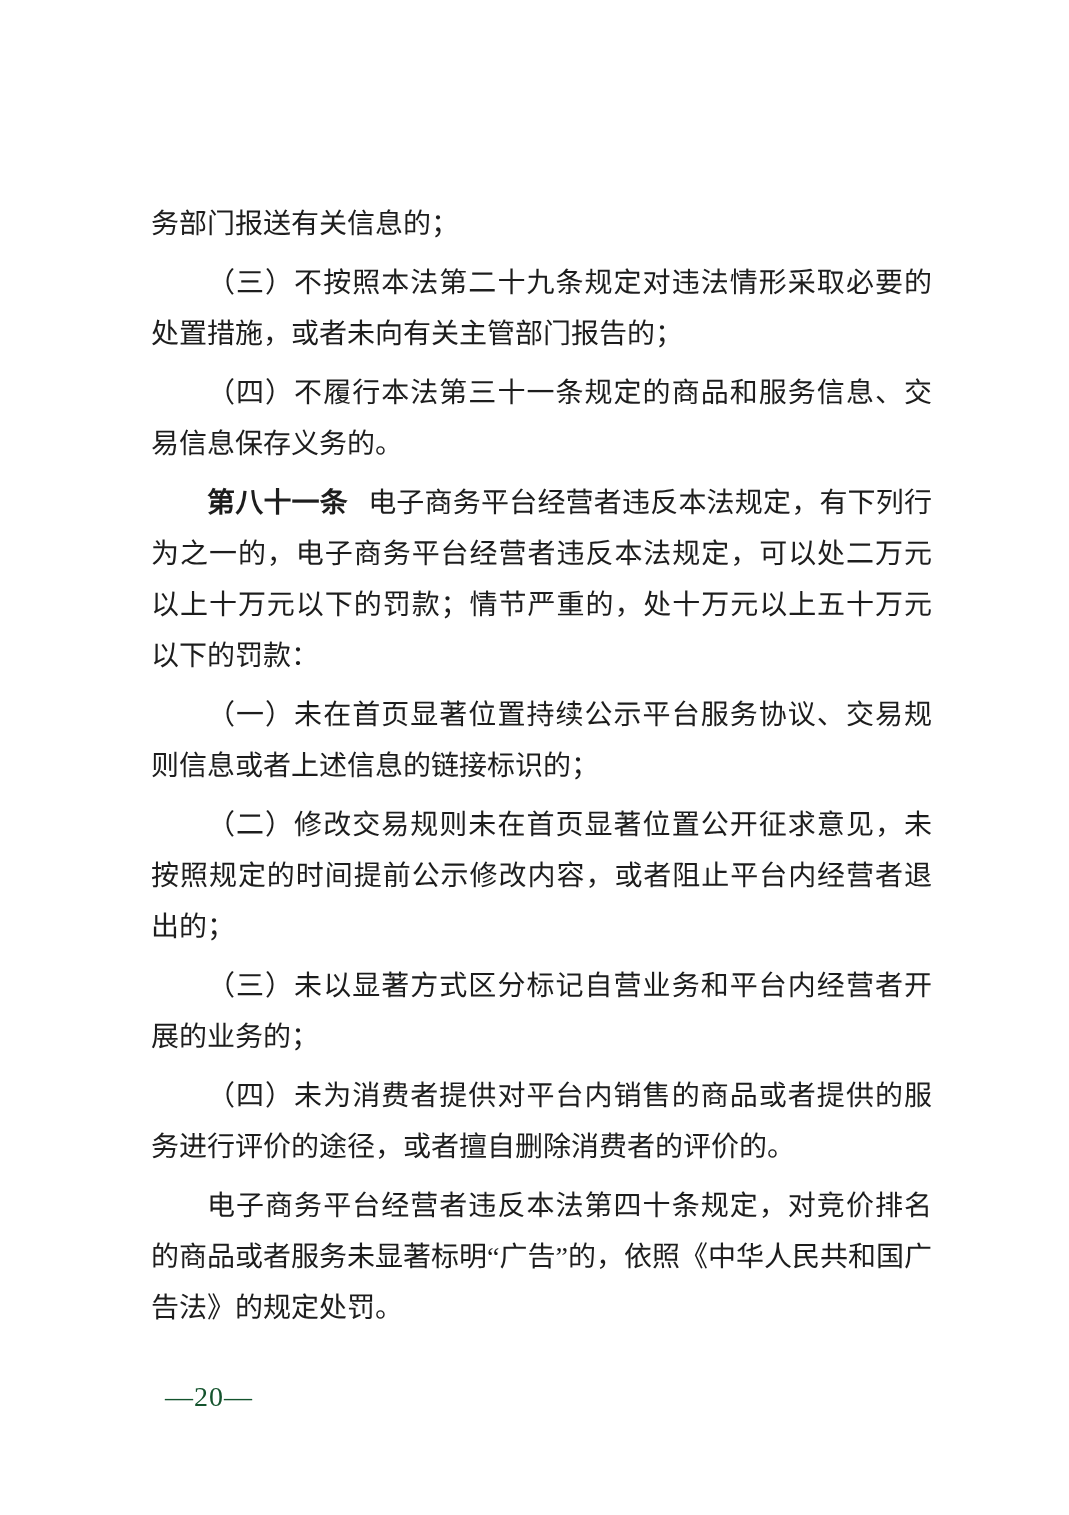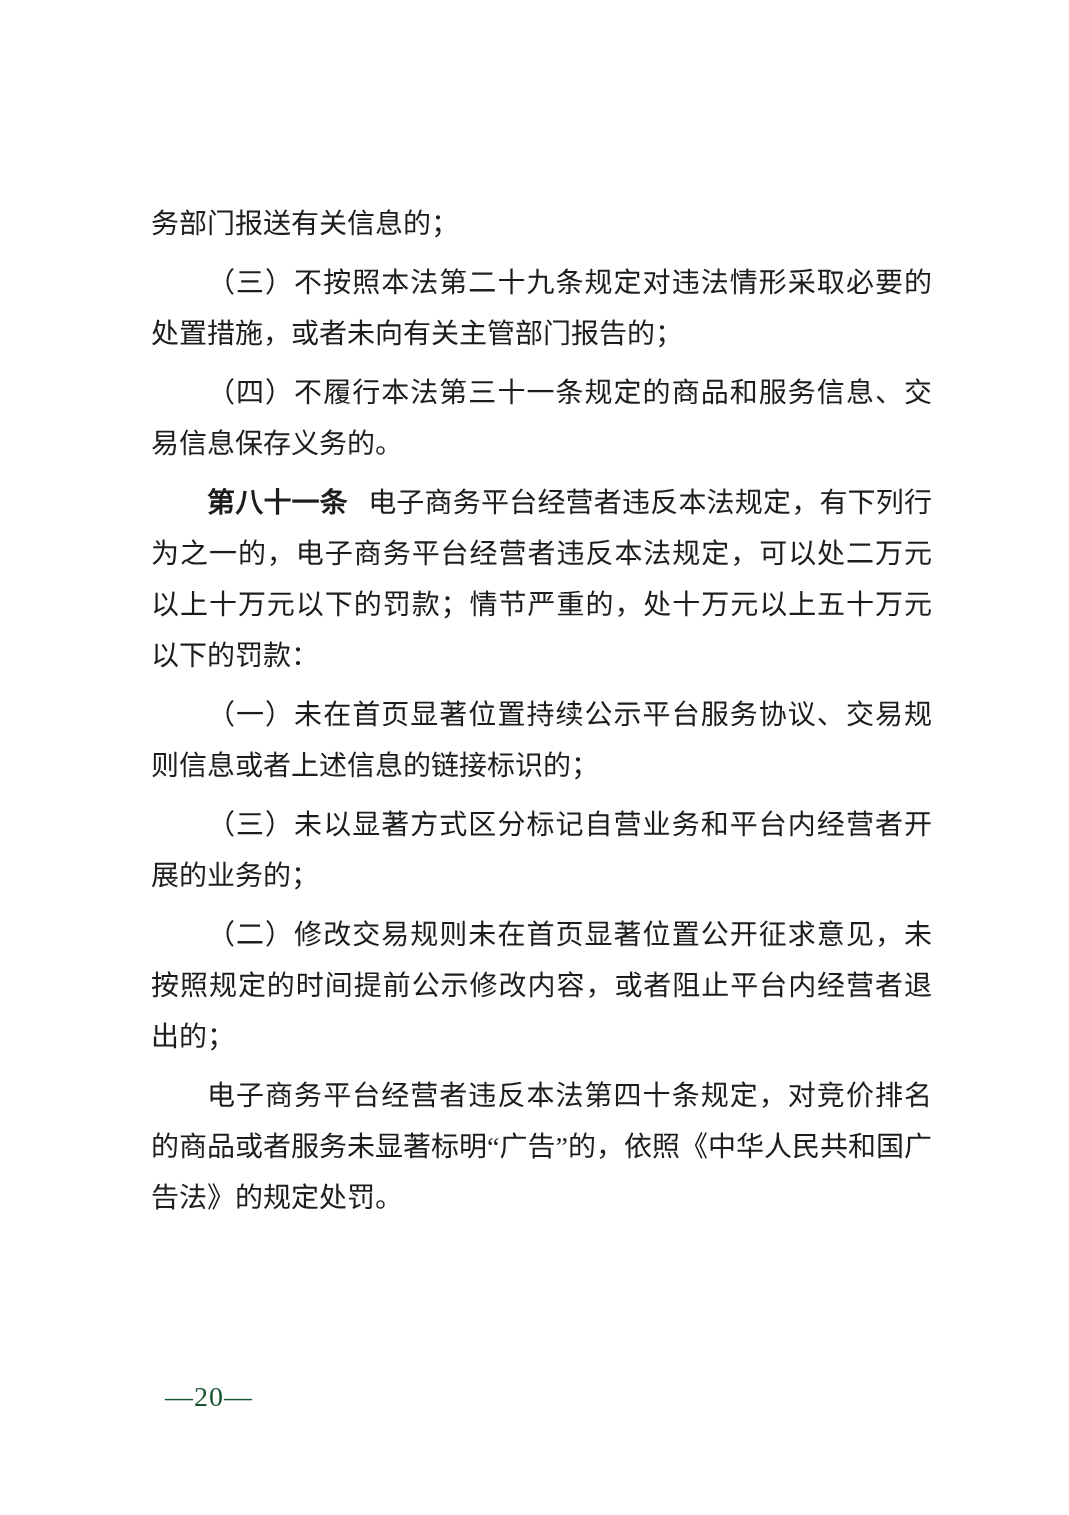--- a/index.html
+++ b/index.html
@@ -60,23 +60,24 @@
 
     <p>（三）不按照本法第二十九条规定对违法情形采取必要的处置措施，或者未向有关主管部门报告的；</p>
 
     <p>（四）不履行本法第三十一条规定的商品和服务信息、交易信息保存义务的。</p>
 
 
     <p><span class="art-no">第八十一条</span><span>电子商务平台经营者违反本法规定，有下列行为之一的，电子商务平台经营者违反本法规定，可以处二万元以上十万元以下的罚款；情节严重的，处十万元以上五十万元以下的罚款：</span></p>
 
     <p>（一）未在首页显著位置持续公示平台服务协议、交易规则信息或者上述信息的链接标识的；</p>
 
+    <p>（二）修改交易规则未在首页显著位置公开征求意见，未按照规定的时间提前公示修改内容，或者阻止平台内经营者退出的；</p>
+
     <p>（三）未以显著方式区分标记自营业务和平台内经营者开展的业务的；</p>
 
-    <p>（二）修改交易规则未在首页显著位置公开征求意见，未按照规定的时间提前公示修改内容，或者阻止平台内经营者退出的；</p>
-
+    <p>（四）未为消费者提供对平台内销售的商品或者提供的服务进行评价的途径，或者擅自删除消费者的评价的。</p>
 
     <p>电子商务平台经营者违反本法第四十条规定，对竞价排名的商品或者服务未显著标明“广告”的，依照《中华人民共和国广告法》的规定处罚。</p>
 
   </div>
 
   <div class="page-footer">—20—</div>
 </div>
 
 </body></html>

